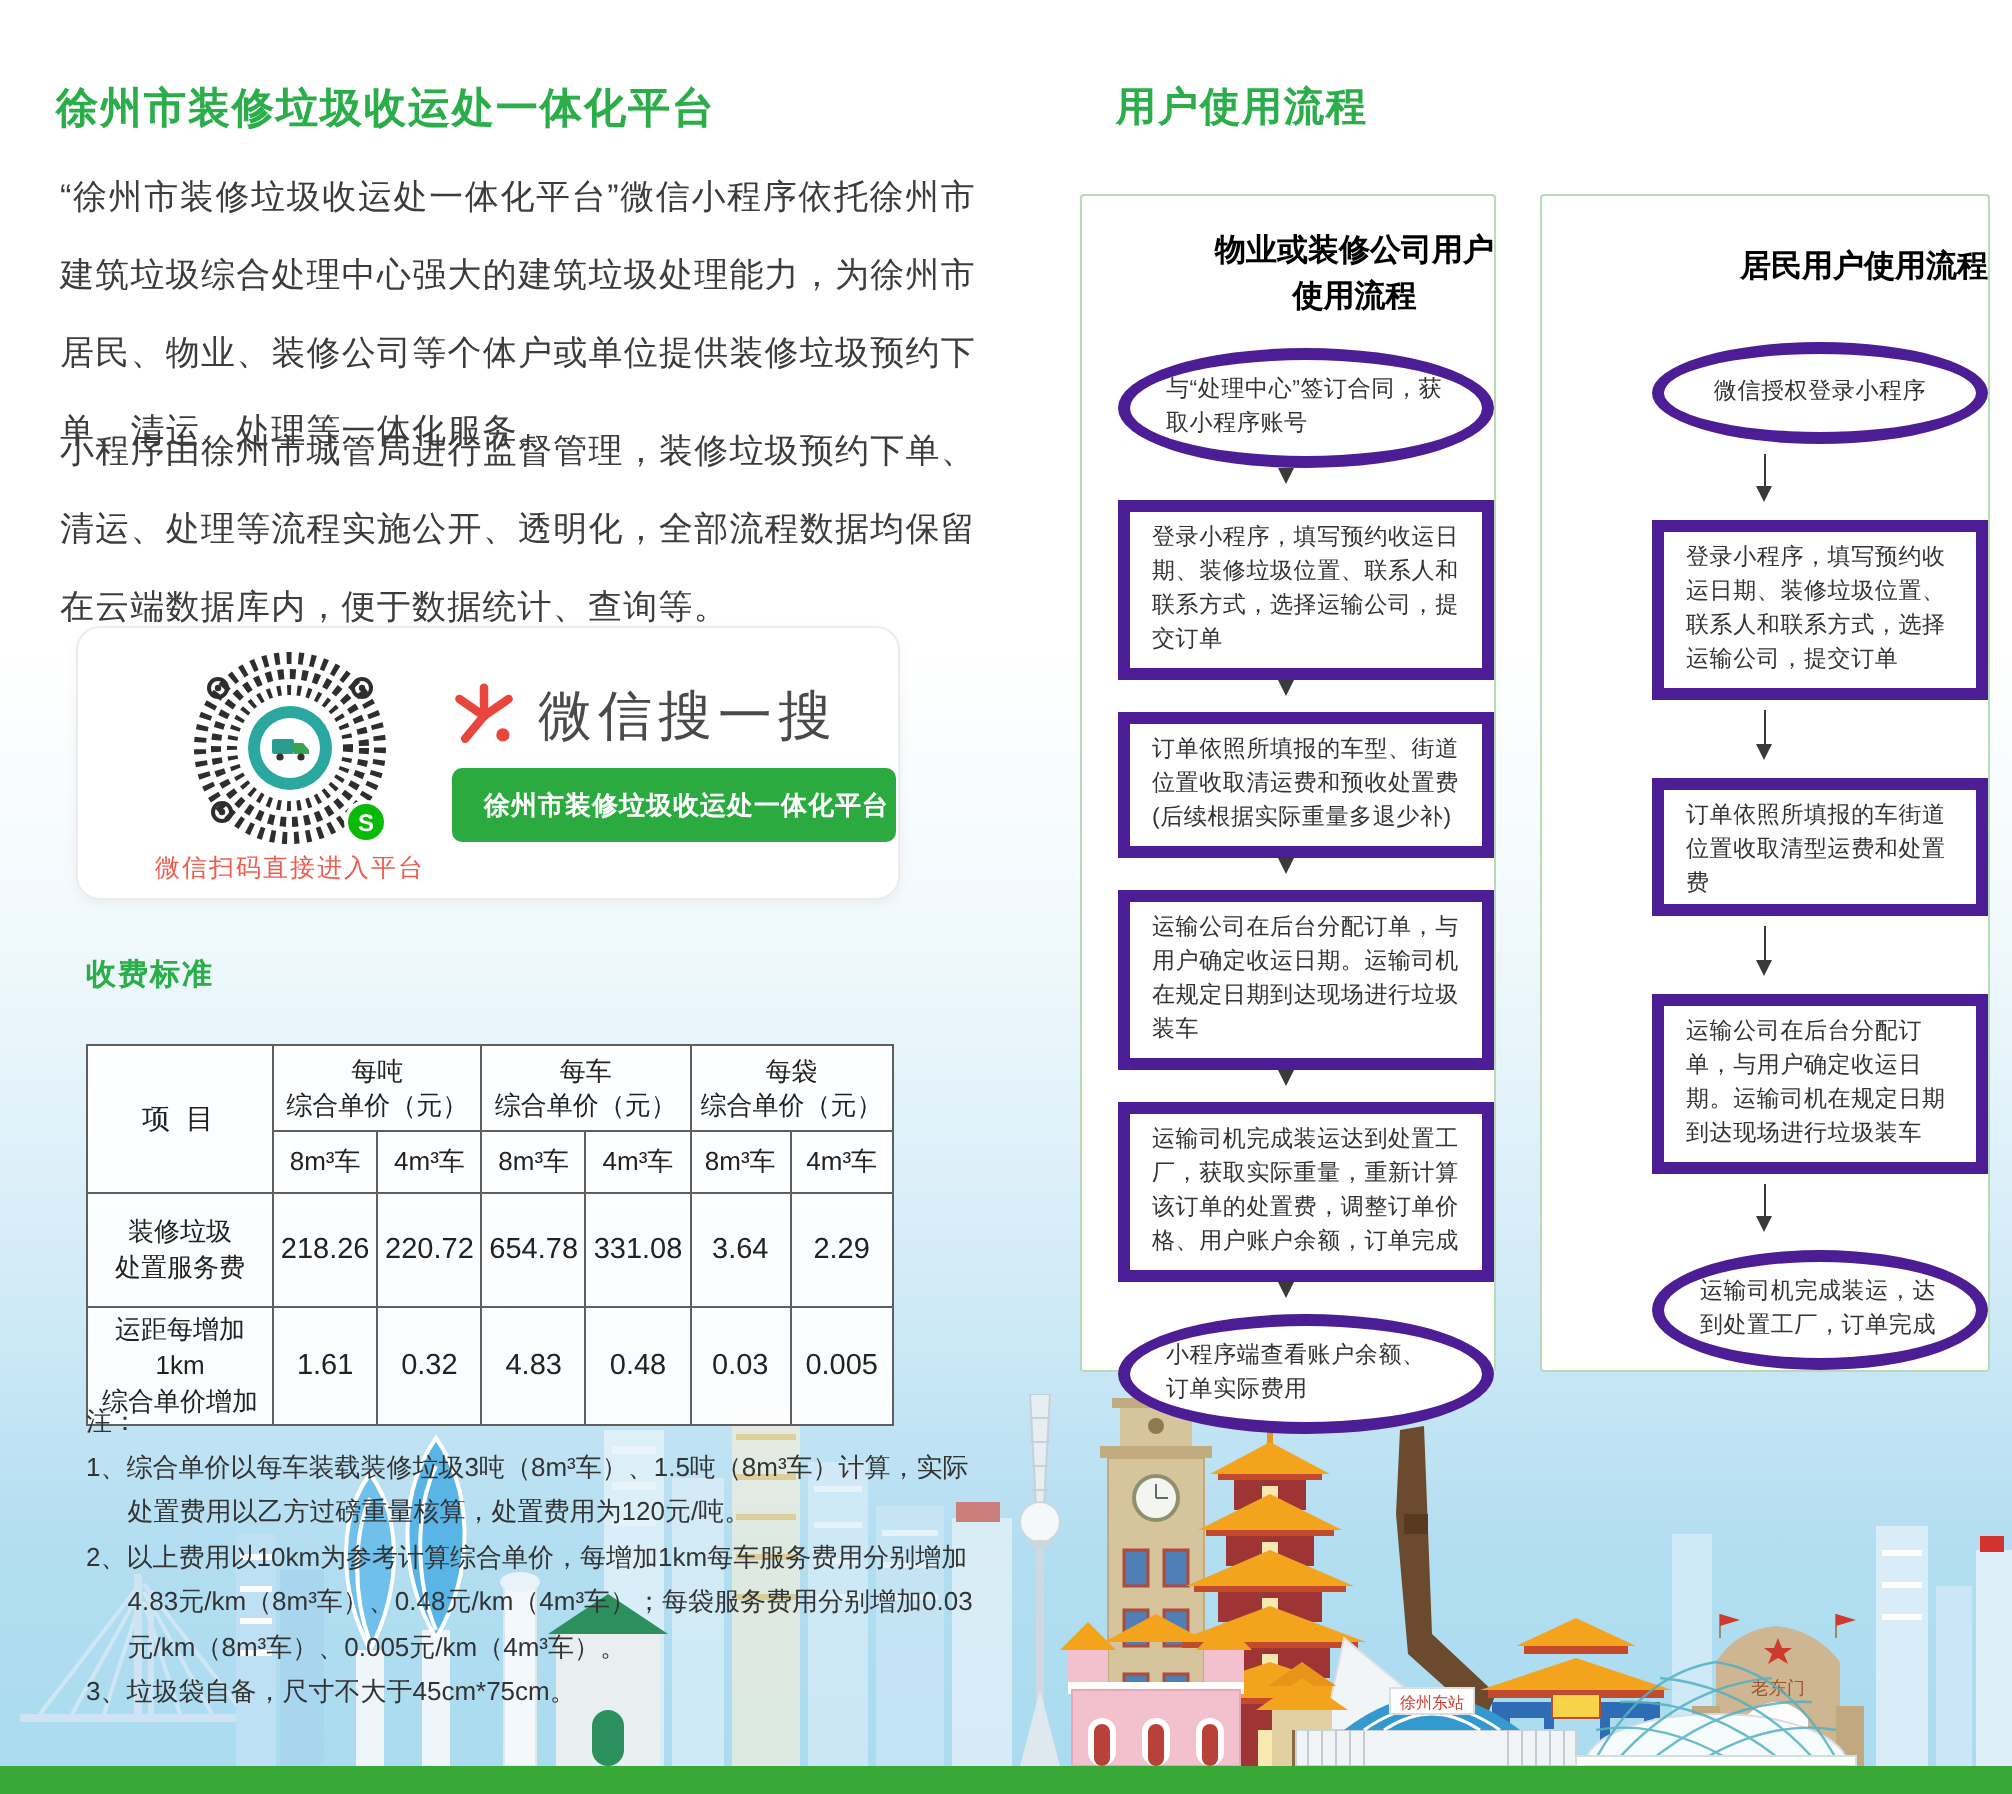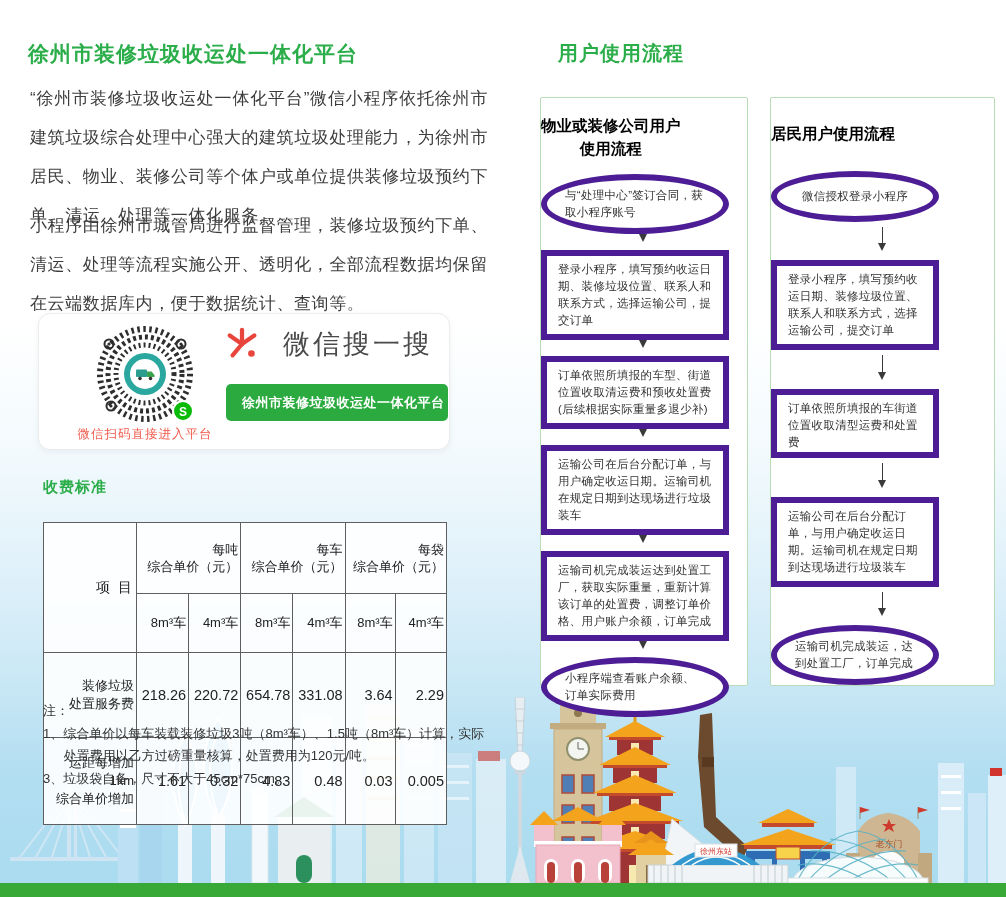--- a/index.html
+++ b/index.html
@@ -11,44 +11,44 @@
   .skyline{position:absolute;left:0;top:697px;width:1006px;height:200px;}
   .main-title{position:absolute;left:28px;top:40px;margin:0;font-size:21px;font-weight:700;color:#2bae4a;letter-spacing:1px;}
   .para{position:absolute;left:30px;width:458px;margin:0;font-size:17px;line-height:39px;color:#3c3c3c;text-align:justify;letter-spacing:0.6px;}
   .p1{top:79px;}
   .p2{top:206px;}
 
   
   .qr-card{position:absolute;left:38px;top:313px;width:410px;height:135px;background:#fff;border:1px solid #ececec;border-radius:12px;box-shadow:0 2px 6px rgba(0,0,0,0.05);}
   .qr-wrap{position:absolute;left:56px;top:10px;width:100px;height:100px;}
   .qr-caption{position:absolute;left:10px;top:112px;width:192px;text-align:center;font-size:12.5px;color:#f15b4d;letter-spacing:1px;}
-  .search-row{position:absolute;left:186px;top:12px;display:flex;align-items:center;gap:24px;}
+  .search-row{position:absolute;left:186px;top:26px;display:flex;align-items:center;gap:10px;}
   .search-logo-text{font-size:27px;color:#4a4a4a;letter-spacing:3px;}
   .search-btn{position:absolute;left:187px;top:70px;width:222px;height:37px;box-sizing:border-box;background:#2bab3f;border-radius:5px;display:flex;align-items:center;gap:6px;padding:0 10px;cursor:pointer;}
   .search-btn span{color:#fff;font-size:13px;font-weight:600;letter-spacing:0.5px;white-space:nowrap;}
 
   
   .fees-title{position:absolute;left:43px;top:478px;margin:0;font-size:15px;font-weight:700;color:#2bae4a;letter-spacing:1px;}
   .fee-table{position:absolute;left:43px;top:522px;width:404px;border-collapse:collapse;background:rgba(255,255,255,0.9);}
-  .fee-table th,.fee-table td{border:1px solid #5f5f5f;text-align:right;color:#222;font-weight:normal;padding:16px 2px;}
+  .fee-table th,.fee-table td{border:1px solid #5f5f5f;text-align:center;color:#222;font-weight:normal;padding:2px 2px;}
   .fee-table .grp{font-size:13px;line-height:17px;height:38px;}
   .fee-table .sub th{font-size:13px;height:26px;}
   .fee-table .item-h{font-size:14px;width:88px;letter-spacing:2px;}
   .fee-table .rowlab{font-size:13px;line-height:18px;}
   .fee-table .val{font-size:14.5px;}
   .fee-table .r1 td{height:52px;}
   .fee-table .r2 td{height:48px;}
   .pre{white-space:pre-line;}
 
   .notes{position:absolute;left:43px;top:700px;width:448px;font-size:13px;line-height:22.5px;color:#333;}
   .note-item{padding-left:1.6em;text-indent:-1.6em;}
 
   
   .flows-title{position:absolute;left:558px;top:40px;margin:0;font-size:20px;font-weight:700;color:#2bae4a;letter-spacing:1px;}
-  .flow-panel{position:absolute;top:97px;height:589px;box-sizing:border-box;background:#fff;border:1px solid #b7dcb7;border-radius:2px;display:flex;flex-direction:column;align-items:flex-start;}
+  .flow-panel{position:absolute;top:97px;height:589px;box-sizing:border-box;background:#fff;border:1px solid #b7dcb7;border-radius:2px;display:flex;flex-direction:column;align-items:flex-end;}
   .fp1{left:540px;width:208px;}
   .fp2{left:770px;width:225px;}
   .flow-title{font-size:15.5px;line-height:23px;color:#000;font-weight:600;text-align:center;white-space:pre-line;}
   .fp1 .flow-title{margin-top:16px;}
   .fp2 .flow-title{margin-top:24px;}
   .fnode{box-sizing:border-box;border:6px solid #4c1d95;background:#fff;color:#333;font-size:11.5px;line-height:17px;padding:5px 11px;text-align:left;letter-spacing:0.3px;}
   .fp1 .fnode{width:188px;}
   .fp2 .fnode{width:168px;}
   .fnode.ellipse{border-radius:50%;padding:7px 18px;}
   .fnode.center{text-align:center;}
@@ -365,20 +365,21 @@
       <td class="val">0.48</td>
       <td class="val">0.03</td>
       <td class="val">0.005</td>
     </tr>
   </tbody>
     </table>
 
   <div class="notes">
     <div>注：</div>
     <div class="note-item">1、综合单价以每车装载装修垃圾3吨（8m³车）、1.5吨（8m³车）计算，实际处置费用以乙方过磅重量核算，处置费用为120元/吨。</div>
+    <div class="note-item">2、以上费用以10km为参考计算综合单价，每增加1km每车服务费用分别增加4.83元/km（8m³车）、0.48元/km（4m³车）；每袋服务费用分别增加0.03元/km（8m³车）、0.005元/km（4m³车）。</div>
     <div class="note-item">3、垃圾袋自备，尺寸不大于45cm*75cm。</div>
   </div>
 
   <h2 class="flows-title">用户使用流程</h2>
 
   <div class="flow-panel fp1">
     <div class="flow-title">物业或装修公司用户
 使用流程</div>
     <div class="fnode ellipse first">与“处理中心”签订合同，获取小程序账号</div>
     <div class="flow-arrow"></div>

